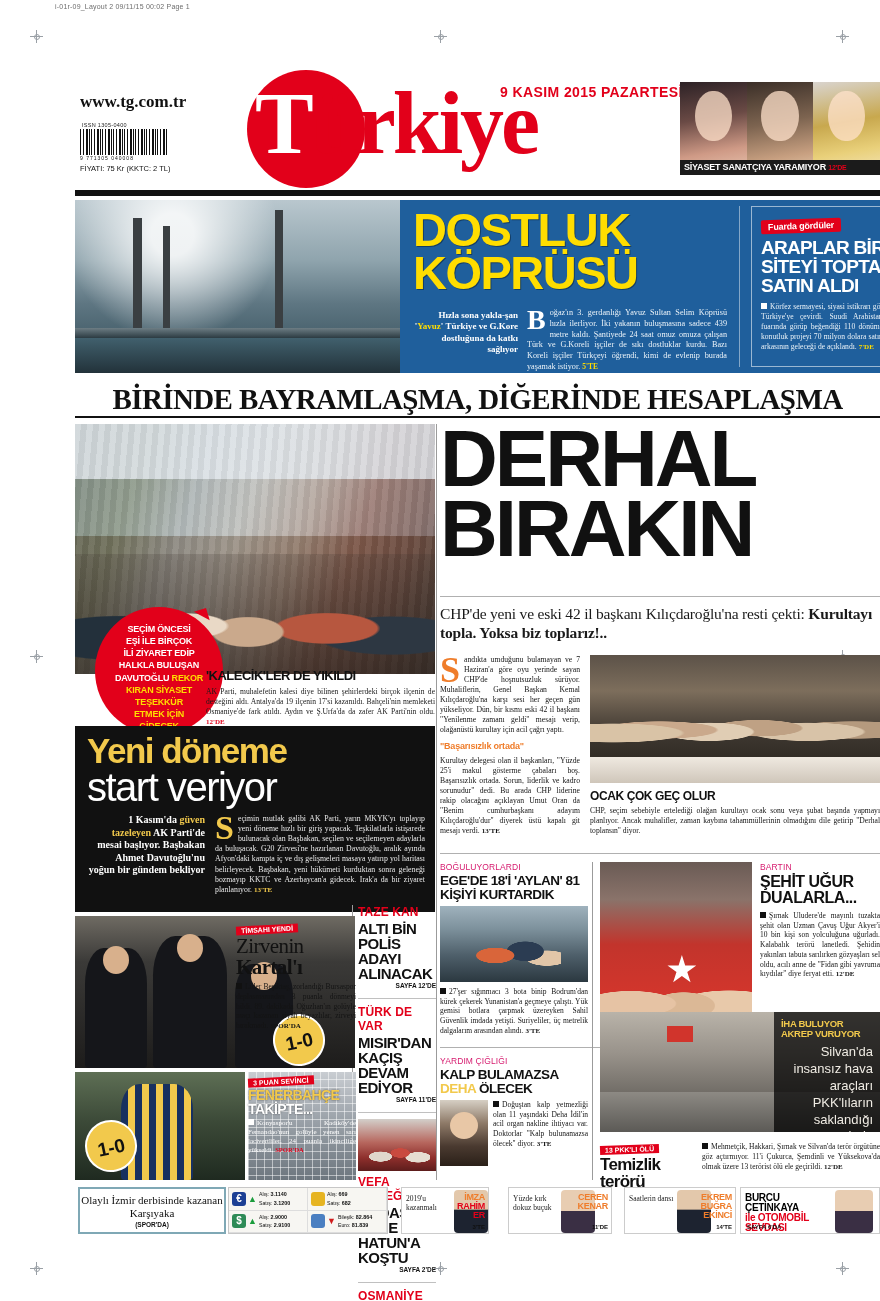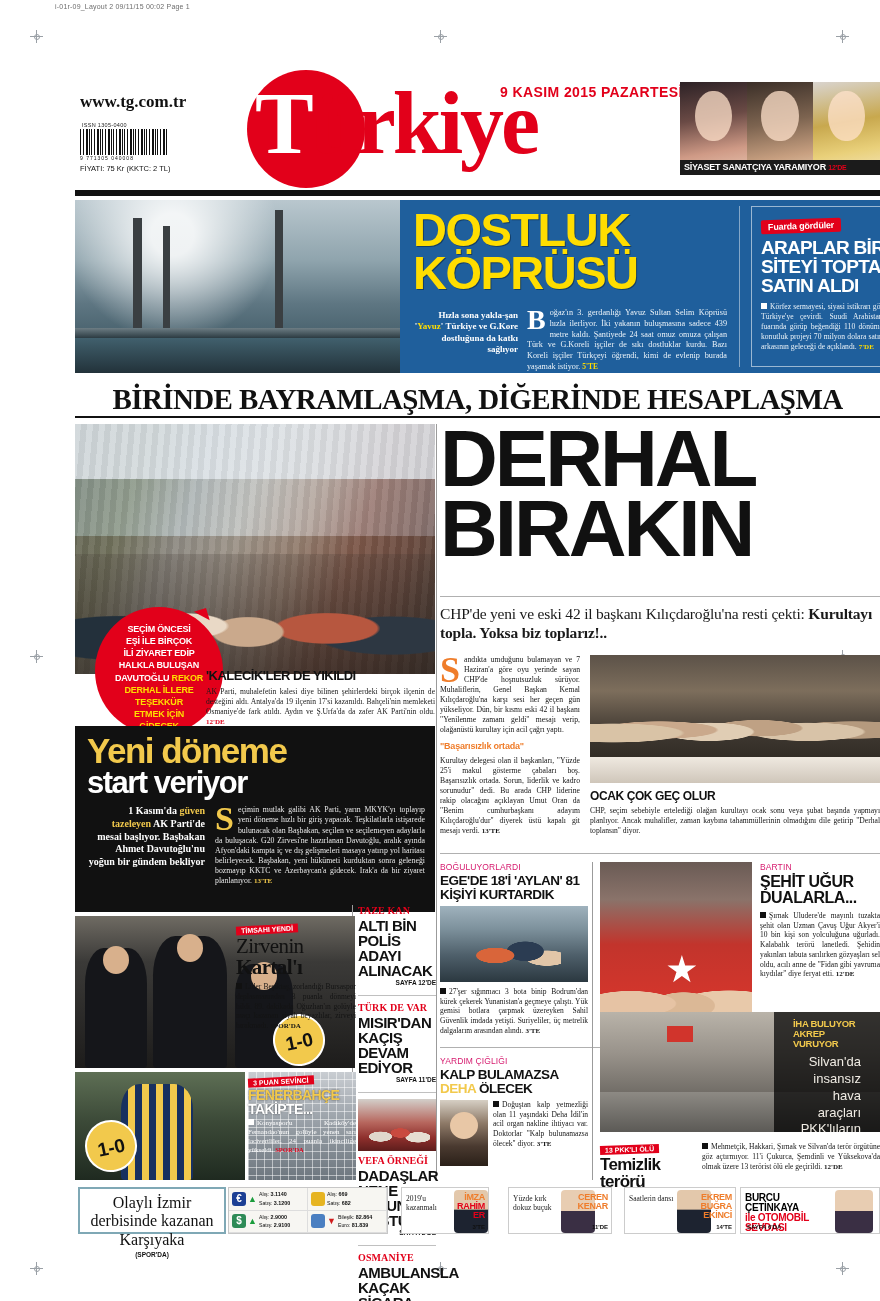--- a/index.html
+++ b/index.html
@@ -144,21 +144,21 @@
      color:#111; letter-spacing:-.5px; margin-bottom:4px;}
   .kalecik p { font-family:"Liberation Serif",serif; font-size:7.6px; line-height:1.3;
      color:#1a1a1a; text-align:justify;}
   .kalecik p b { color:#e2001a; font-size:7px; }
 
   
   .blackbox { position:absolute; left:75px; top:726px; width:360px; height:186px;
      background:#111; color:#fff; padding:8px 10px 24px 12px; overflow:hidden;}
   .bb-h1 { font-family:"Liberation Sans",sans-serif; font-weight:bold; font-size:35px;
      color:#f2c94c; letter-spacing:-1.5px; line-height:.96; }
-  .bb-h2 { font-family:"Liberation Sans",sans-serif; font-weight:bold; font-size:31px;
+  .bb-h2 { font-family:"Liberation Sans",sans-serif; font-weight:normal; font-size:40px;
      color:#fff; letter-spacing:-1.5px; line-height:.96; margin-bottom:8px;}
   .bb-cols { display:flex; gap:10px; }
   .bb-left { width:118px; font-family:"Liberation Serif",serif; font-weight:bold;
      font-size:10px; line-height:1.26; text-align:right; color:#fff;}
   .bb-left .y { color:#f2c94c; }
   .bb-right { flex:1; font-family:"Liberation Serif",serif; font-size:7.8px;
      line-height:1.3; text-align:justify; color:#e8e8e8;}
   .dropcapY { float:left; font-family:"Liberation Serif",serif; font-weight:bold;
      font-size:34px; line-height:.78; color:#f2c94c; margin:1px 4px 0 0;}
   .bb-right b { color:#f2c94c; font-size:7px; }
@@ -203,21 +203,21 @@
      color:#111; letter-spacing:-.4px; margin-bottom:3px;}
   .ocak p { font-family:"Liberation Serif",serif; font-size:7.6px; line-height:1.3;
      color:#141414; text-align:justify;}
 
   
   .hrule { position:absolute; background:#b0b0b0; height:1px; }
 
   .ege { position:absolute; left:440px; top:862px; width:148px; }
   .kick-pink { font-family:"Liberation Sans",sans-serif; font-weight:normal; font-size:8.5px;
      color:#d61a6e; letter-spacing:.1px; margin-bottom:2px; }
-  .kick-red { font-family:Liberation Serif, serif; font-weight:bold; font-size:10px;
+  .kick-red { font-family:Liberation Sans, sans-serif; font-weight:bold; font-size:12px;
      color:#e2001a; letter-spacing:.1px; margin-bottom:2px; }
   .hl-blk { font-family:"Liberation Sans",sans-serif; font-weight:bold; font-size:13.5px;
      color:#111; line-height:1.03; letter-spacing:-.5px; margin-bottom:4px;}
   .hl-blk .y { color:#f2c94c; }
   .ege-photo { width:148px; height:76px; margin-bottom:5px;
      background:linear-gradient(180deg,#9fb2bd 0%,#7d919c 30%,#4e5f6a 65%,#2b3840 100%);
      position:relative; overflow:hidden;}
   .ege-photo:after{content:"";position:absolute;left:18%;top:30%;width:64%;height:70%;
      background:radial-gradient(ellipse at 30% 50%,#d9653a 0 20%,transparent 21%),
                 radial-gradient(ellipse at 62% 42%,#2b3c52 0 22%,transparent 23%),
@@ -248,21 +248,21 @@
      border-radius:50%;background:#e8c7a6;}
 
   .temizlik { position:absolute; left:600px; top:1012px; width:280px; }
   .temiz-photo { position:absolute; left:0; top:0; width:280px; height:120px;
      background:linear-gradient(180deg,#b9b3a9 0%,#98928a 35%,#6e6a64 70%,#4a4843 100%);
      overflow:hidden;}
   .temiz-photo .street{position:absolute;left:0;bottom:0;width:280px;height:40px;
      background:linear-gradient(180deg,#8d8a84,#5c5a56);}
   .temiz-photo .flag{position:absolute;left:24%;top:12%;width:26px;height:16px;background:#d1342c;}
   .iha-box { position:absolute; right:0; top:0; width:106px; height:120px;
-     background:rgba(0,0,0,.72); padding:7px 19px; }
+     background:rgba(0,0,0,.72); padding:7px 7px; }
   .iha-box h5 { font-family:"Liberation Sans",sans-serif; font-weight:bold; font-size:9.5px;
      color:#f2c94c; line-height:1.05; letter-spacing:-.3px; margin-bottom:5px;}
   .iha-box p { font-family:Liberation Sans, sans-serif; font-size:13px; line-height:1.3;
      color:#f0ece4; text-align:right;}
   .temiz-bottom { position:absolute; left:0; top:126px; width:280px; }
   .tb-left { position:absolute; left:0; top:0; width:96px;}
   .tag-red { display:inline-block; background:#e2001a; color:#fff;
      font-family:"Liberation Sans",sans-serif; font-weight:bold; font-size:7px;
      padding:1px 5px; transform:rotate(-2deg); margin-bottom:3px;}
   .tb-h { font-family:"Liberation Sans",sans-serif; font-weight:bold; font-size:17px;
@@ -322,21 +322,21 @@
      color:#f2c94c; letter-spacing:-.6px; line-height:1; text-shadow:0 0 2px rgba(0,0,0,.6);}
   .fener-h2 { font-family:"Liberation Sans",sans-serif; font-weight:bold; font-size:14px;
      color:#fff; letter-spacing:-.6px; line-height:1; text-shadow:0 0 2px rgba(0,0,0,.6);}
   .fener-p { font-family:"Liberation Serif",serif; font-size:7px; line-height:1.28;
      color:#fff; text-align:justify; margin-top:3px;}
   .fener-p b { color:#e2001a; font-size:6.5px; }
 
   
   .izmir-box { position:absolute; left:78px; top:1187px; width:148px; height:47px;
      border:2px solid #7fa8b5; background:#fff; text-align:center; padding-top:5px;}
-  .izmir-box p { font-family:"Liberation Serif",serif; font-size:16px; line-height:1.15;
+  .izmir-box p { font-family:"Liberation Serif",serif; font-size:11px; line-height:1.15;
      color:#111;}
   .izmir-box span { font-family:"Liberation Sans",sans-serif; font-weight:bold;
      font-size:6.5px; color:#111; display:block; margin-top:2px;}
   .rates { position:absolute; left:228px; top:1187px; width:160px; height:47px;
      border:1px solid #c7c7c7; background:#f7f6f2; display:grid;
      grid-template-columns:1fr 1fr; grid-template-rows:1fr 1fr;}
   .rate-cell { display:flex; align-items:center; gap:2px; padding:2px 3px;
      border-right:1px solid #ddd; border-bottom:1px solid #ddd; }
   .rate-ico { width:14px; height:14px; border-radius:3px; flex:0 0 14px;
      font-family:"Liberation Sans",sans-serif; font-weight:bold; font-size:10px;
@@ -458,21 +458,21 @@
     <div class="blur"></div>
       <div class="crowd"></div>
   </div>
   <div class="red-bubble">
     <span>SEÇİM ÖNCESİ</span><br>
     <span>EŞİ İLE BİRÇOK</span><br>
     <span>İLİ ZİYARET EDİP</span><br>
     <span>HALKLA BULUŞAN</span><br>
     <span>DAVUTOĞLU</span>
     <span class="y">REKOR</span><br>
-    <span class="y">DERHAL İLLERE TEŞEKKÜR</span><br>
+    <span class="y">KIRAN SİYASET TEŞEKKÜR</span><br>
     <span class="y">ETMEK İÇİN</span><br>
     <span class="y">GİDECEK</span>
   </div>
   <div class="kalecik">
     <h3>'KALECİK'LER DE YIKILDI</h3>
     <p><span>AK Parti, muhalefetin kalesi diye bilinen şehirlerdeki birçok ilçenin de desteğini aldı. Antalya'da 19 ilçenin 17'si kazanıldı. Bahçeli'nin memleketi Osmaniye'de fark atıldı. Aydın ve Ş.Urfa'da da zafer AK Parti'nin oldu.</span> <b>12'DE</b></p>
   </div>
 
   <div class="blackbox">
     <div class="bb-h1">Yeni döneme</div>

